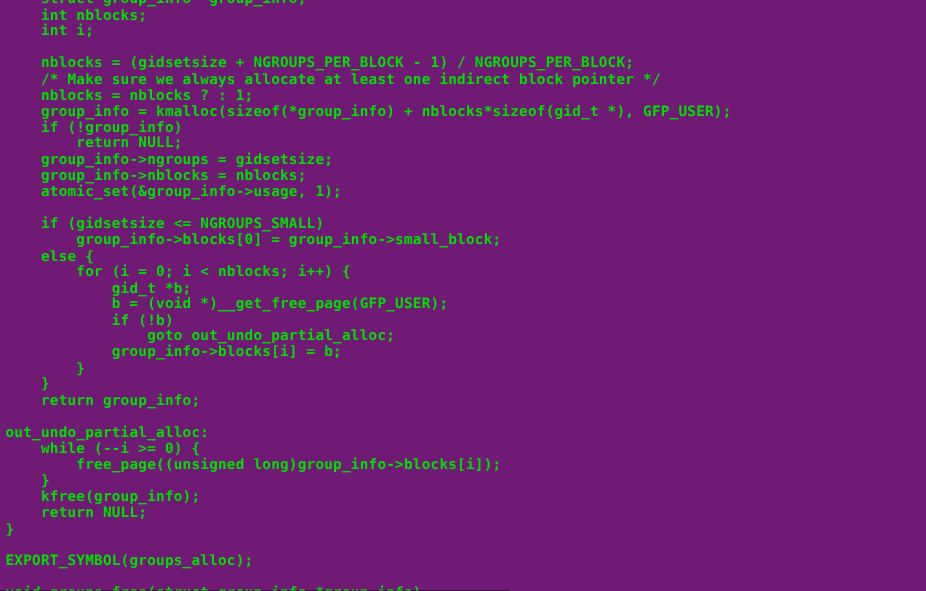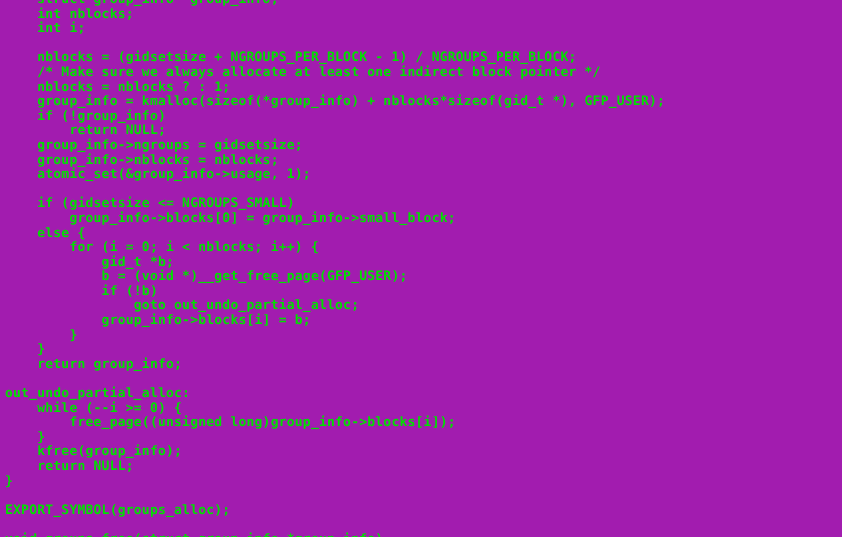--- a/index.html
+++ b/index.html
@@ -44,15 +44,15 @@
     white-space: pre;
     color: #00e000;
   }
   .code-line.blank {
     color: transparent;
   }
 </style>
 </head>
 <body style="background: rgb(0, 0, 0);">
 
-<div id="terminal" style="background: #a21caf;">
+<div id="terminal" style="background: #701a75;">
   <pre id="code-surface" style="font-size: 13px; line-height: 14.6px; color: rgb(0, 224, 0); left: 5px; top: -7px; letter-spacing: 0.223px;"><span class="code-line">    struct group_info *group_info;</span><span class="code-line">    int nblocks;</span><span class="code-line">    int i;</span><span class="code-line blank"> </span><span class="code-line">    nblocks = (gidsetsize + NGROUPS_PER_BLOCK - 1) / NGROUPS_PER_BLOCK;</span><span class="code-line">    /* Make sure we always allocate at least one indirect block pointer */</span><span class="code-line">    nblocks = nblocks ? : 1;</span><span class="code-line">    group_info = kmalloc(sizeof(*group_info) + nblocks*sizeof(gid_t *), GFP_USER);</span><span class="code-line">    if (!group_info)</span><span class="code-line">        return NULL;</span><span class="code-line">    group_info-&gt;ngroups = gidsetsize;</span><span class="code-line">    group_info-&gt;nblocks = nblocks;</span><span class="code-line">    atomic_set(&amp;group_info-&gt;usage, 1);</span><span class="code-line blank"> </span><span class="code-line">    if (gidsetsize &lt;= NGROUPS_SMALL)</span><span class="code-line">        group_info-&gt;blocks[0] = group_info-&gt;small_block;</span><span class="code-line">    else {</span><span class="code-line">        for (i = 0; i &lt; nblocks; i++) {</span><span class="code-line">            gid_t *b;</span><span class="code-line">            b = (void *)__get_free_page(GFP_USER);</span><span class="code-line">            if (!b)</span><span class="code-line">                goto out_undo_partial_alloc;</span><span class="code-line">            group_info-&gt;blocks[i] = b;</span><span class="code-line">        }</span><span class="code-line">    }</span><span class="code-line">    return group_info;</span><span class="code-line blank"> </span><span class="code-line">out_undo_partial_alloc:</span><span class="code-line">    while (--i &gt;= 0) {</span><span class="code-line">        free_page((unsigned long)group_info-&gt;blocks[i]);</span><span class="code-line">    }</span><span class="code-line">    kfree(group_info);</span><span class="code-line">    return NULL;</span><span class="code-line">}</span><span class="code-line blank"> </span><span class="code-line">EXPORT_SYMBOL(groups_alloc);</span><span class="code-line blank"> </span><span class="code-line">void groups_free(struct group_info *group_info)</span></pre>
 </div>
 
 </body></html>

